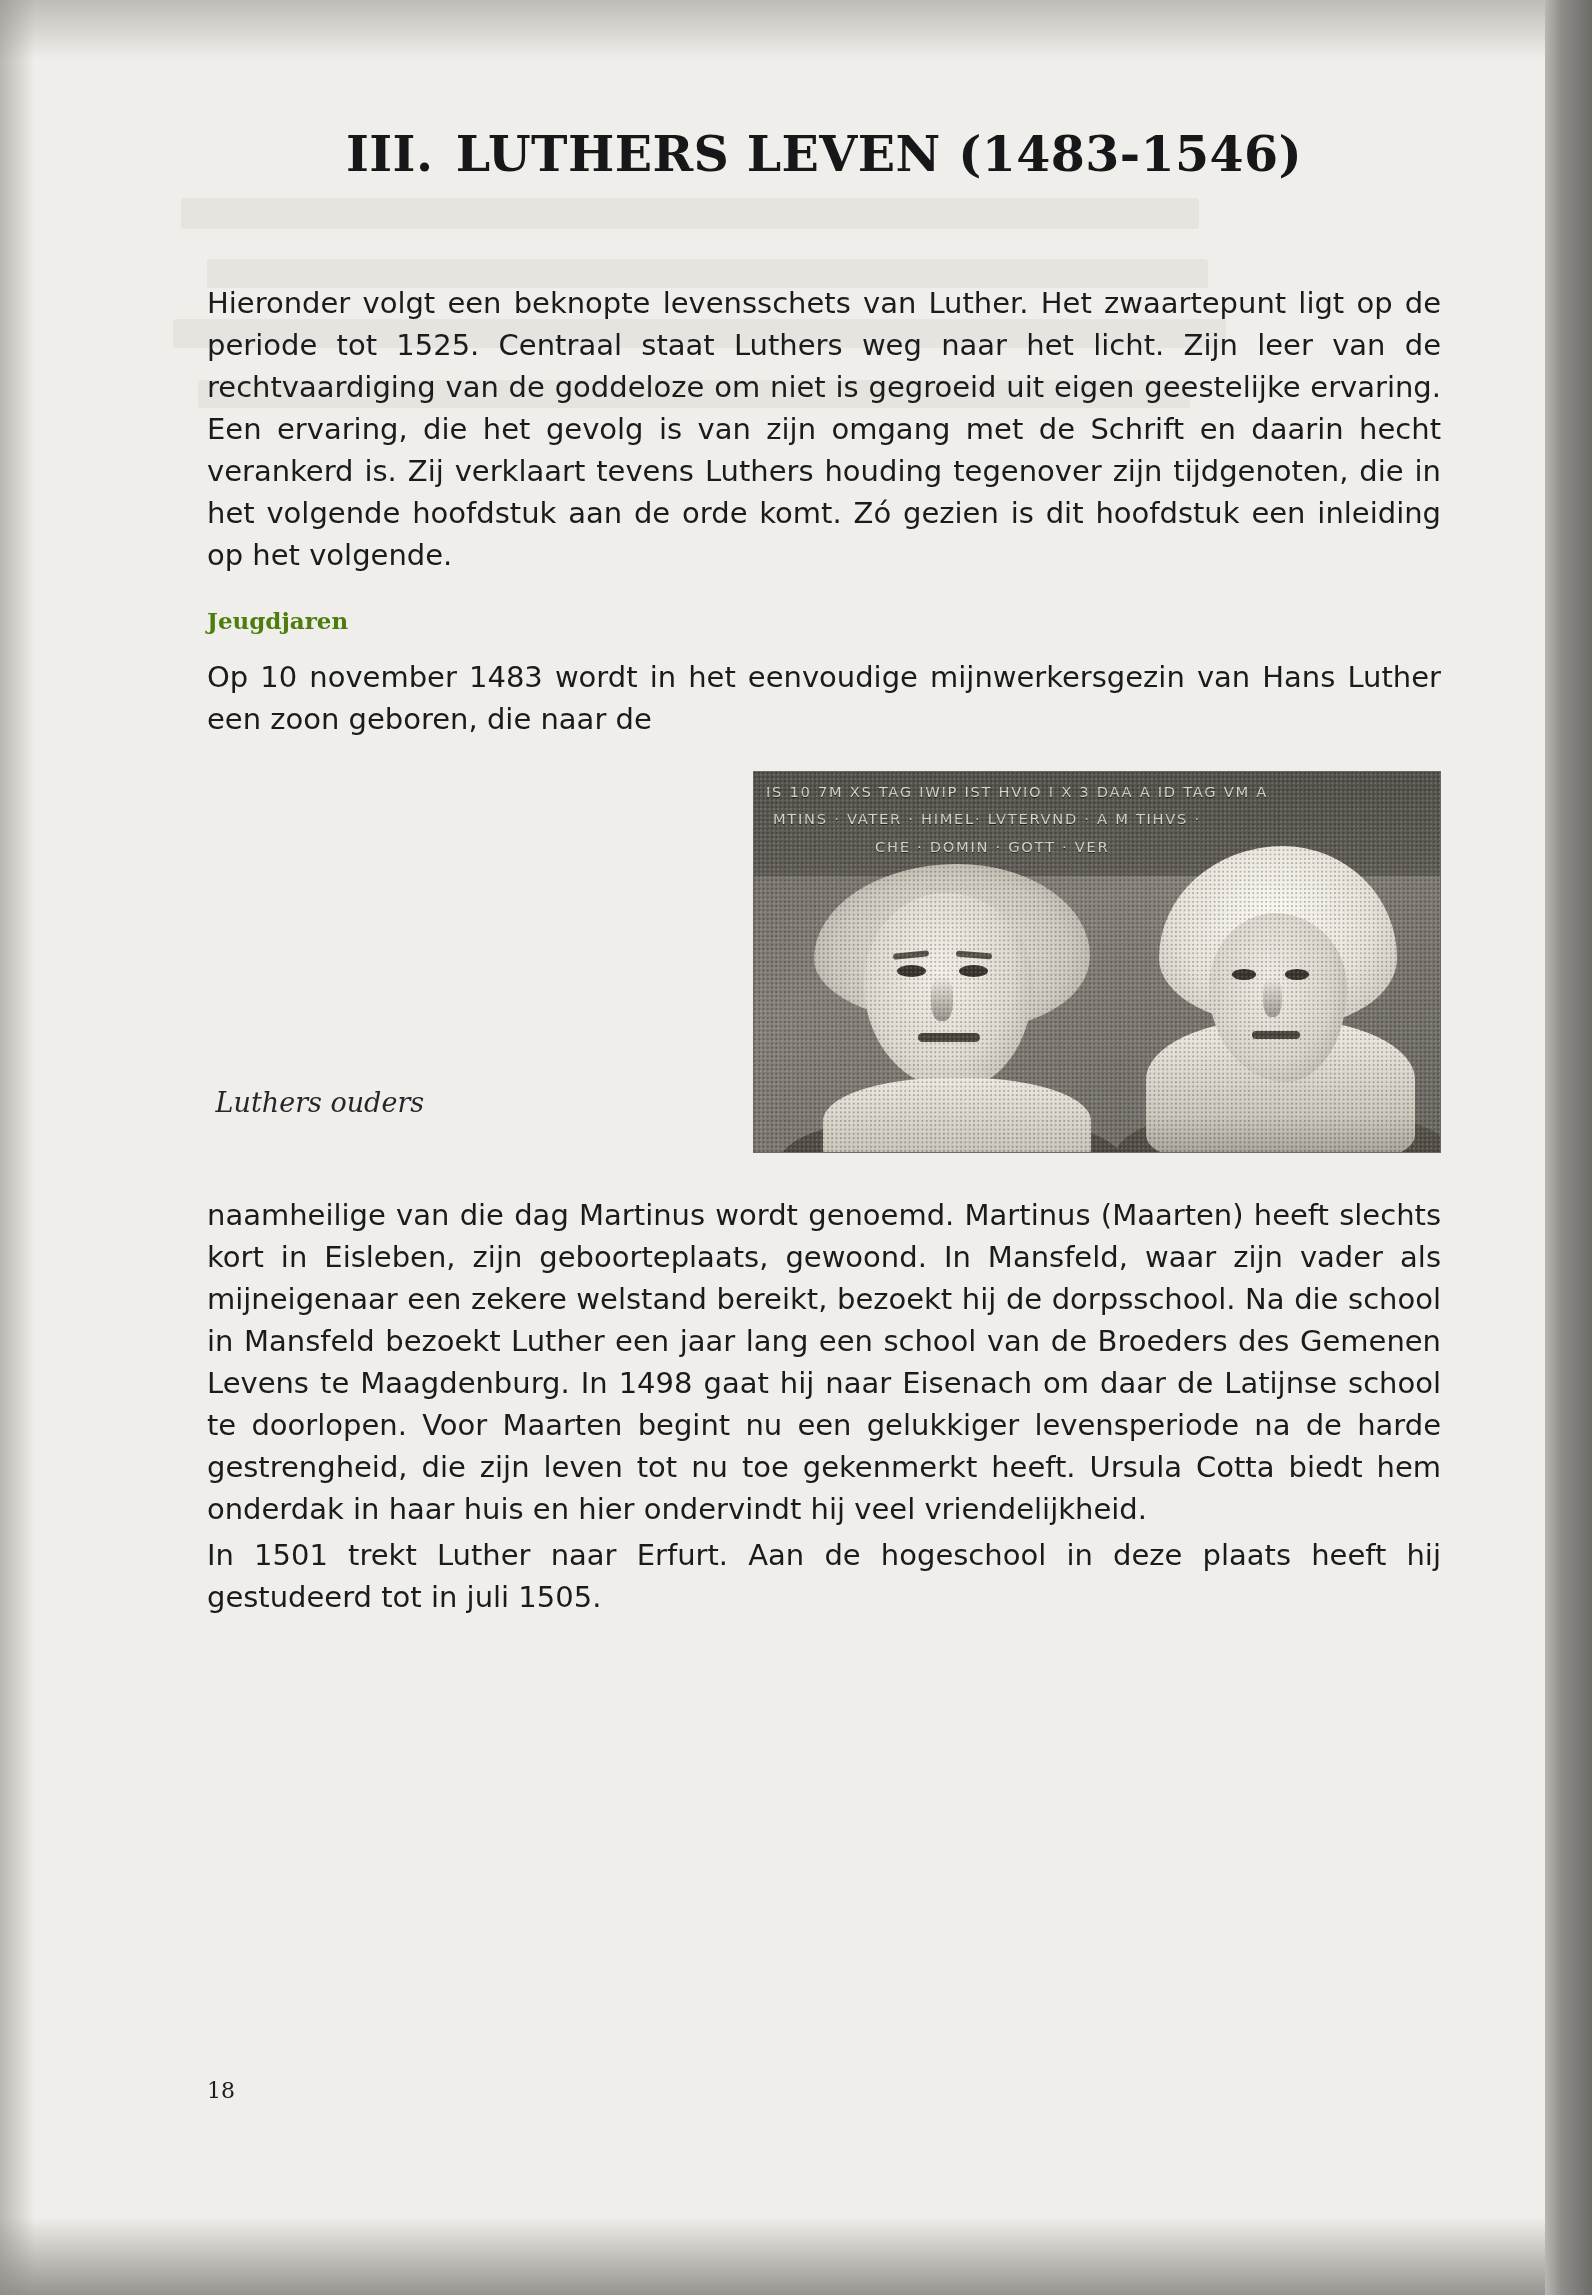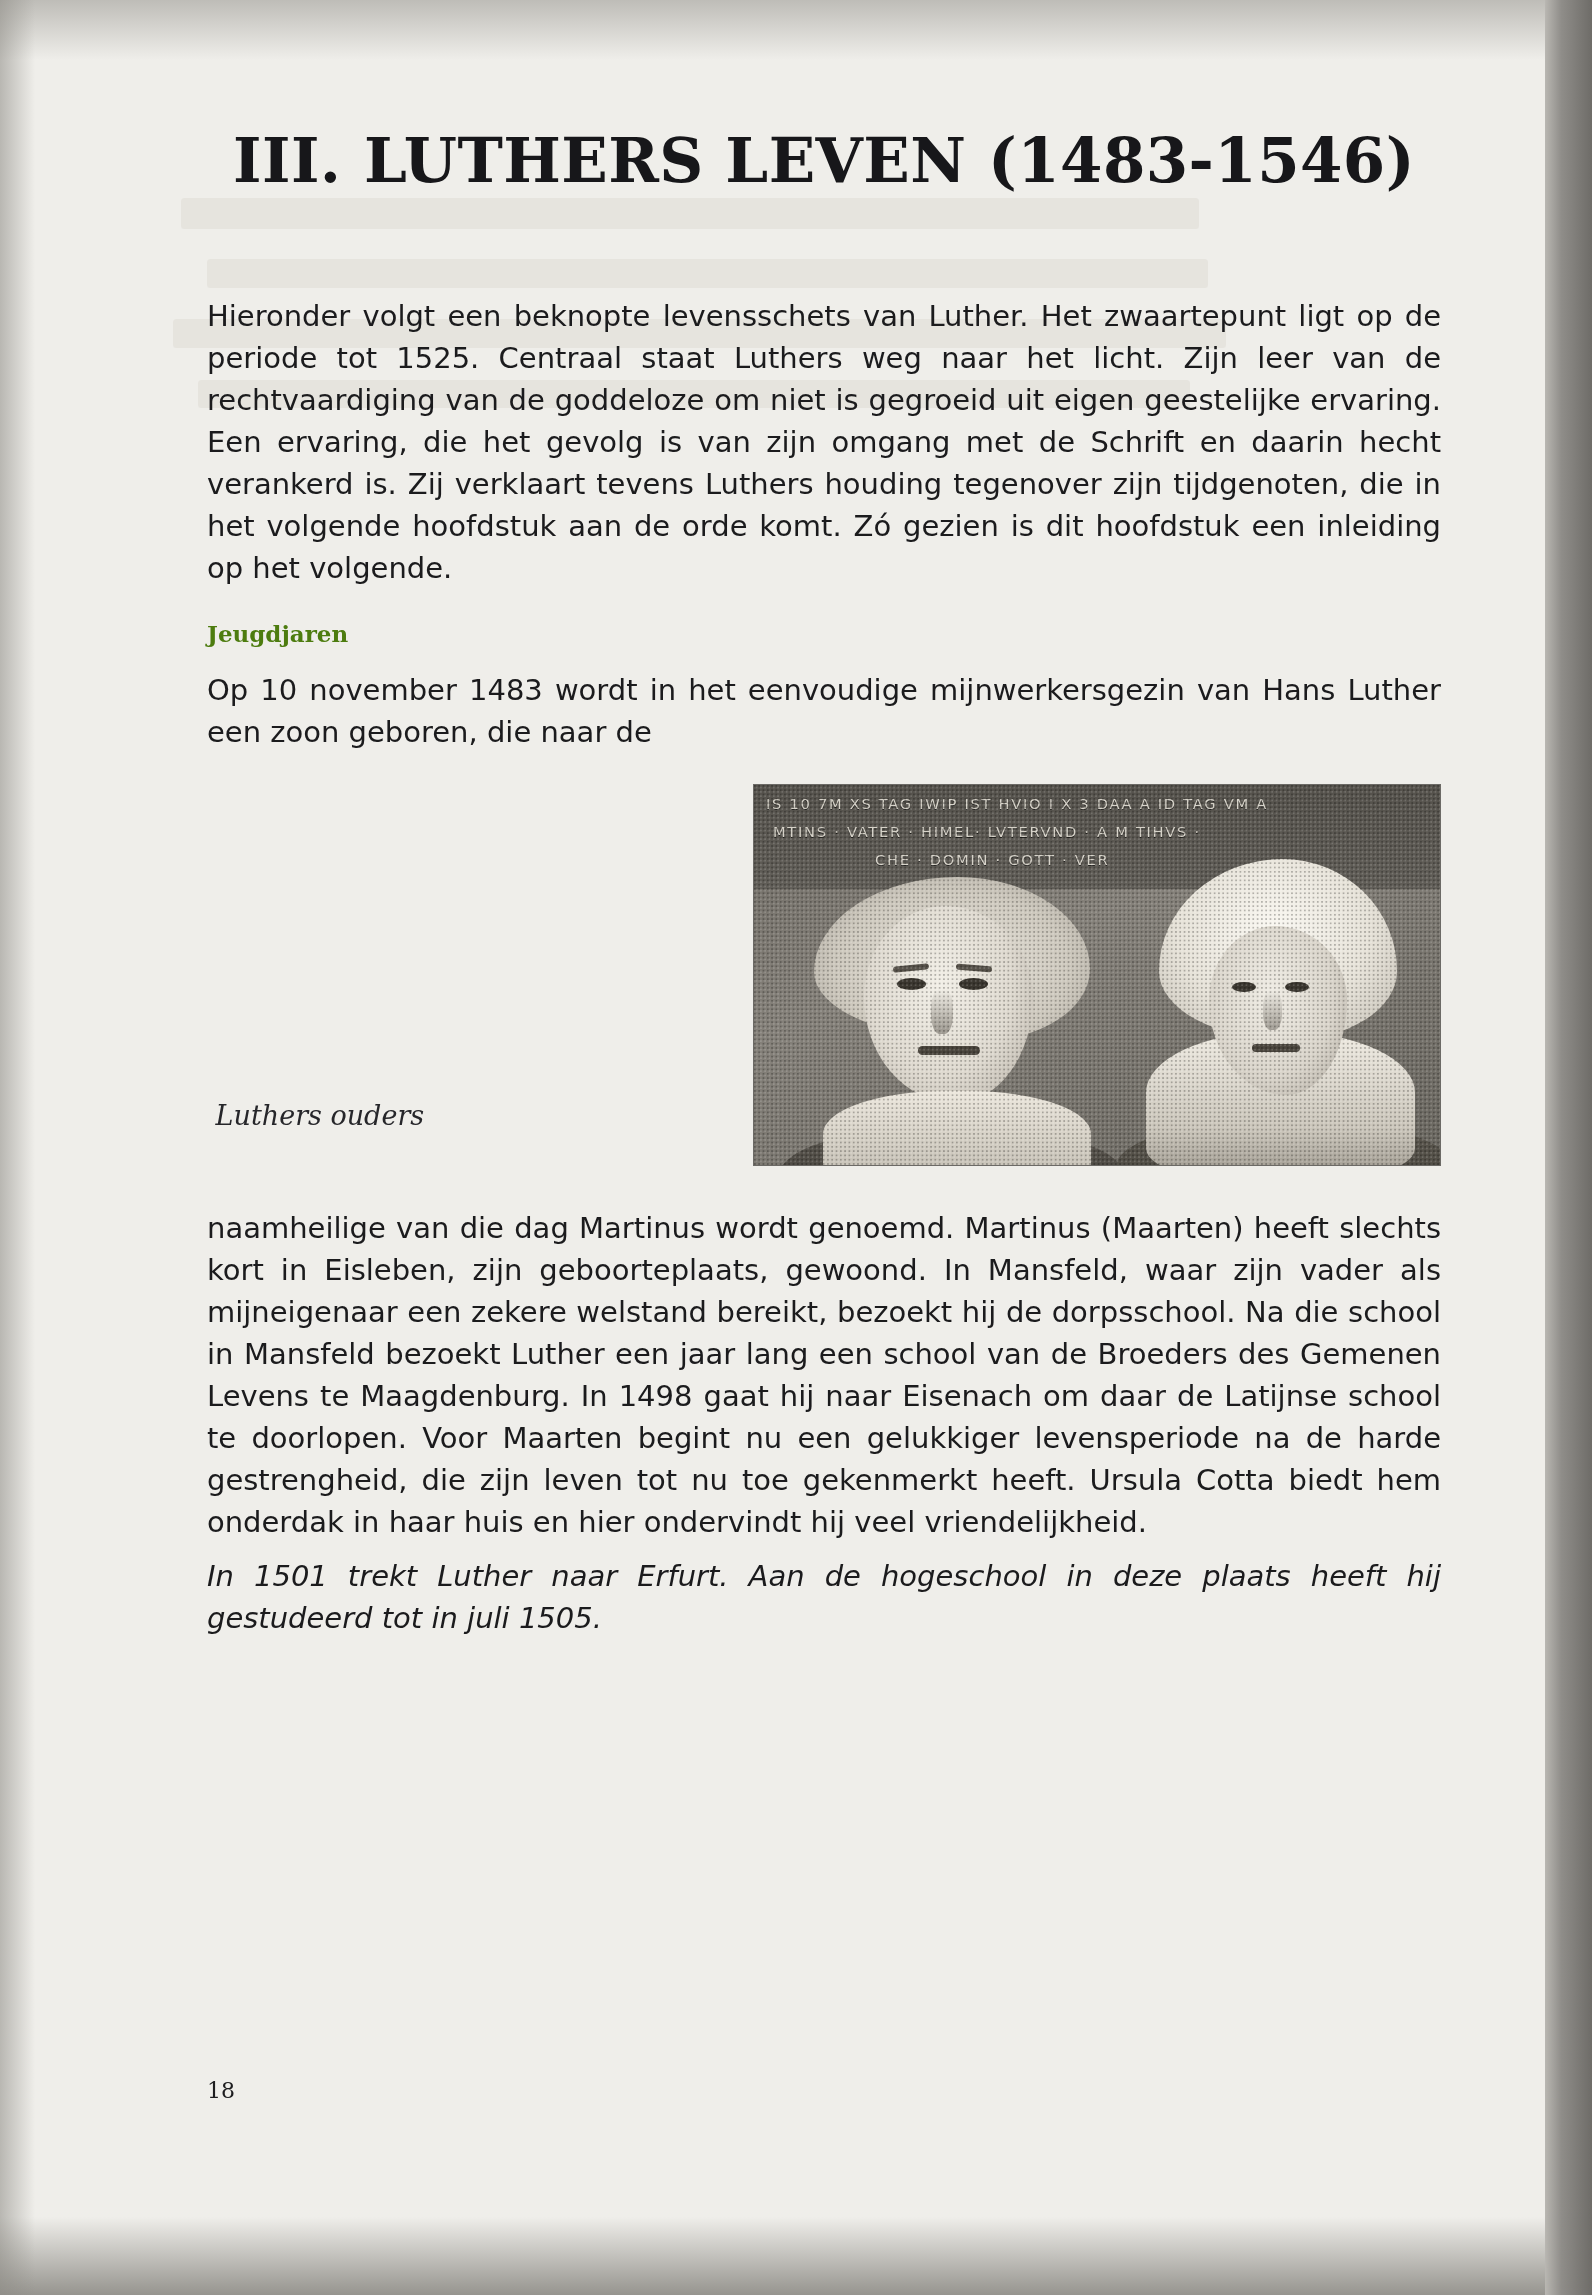--- a/index.html
+++ b/index.html
@@ -48,21 +48,21 @@
   #content {
     position: absolute;
     left: 207px;
     top: 129px;
     width: 1234px;
   }
 
   h1.chapter-title {
     font-family: "DejaVu Serif", serif;
     font-weight: bold;
-    font-size: 61px;
+    font-size: 49px;
     letter-spacing: 0.4px;
     color: #17171a;
     margin: 0;
     padding: 0;
     text-align: center;
     line-height: 1.05;
   }
   h1.chapter-title .num {
     margin-right: 22.4px;
   }
@@ -276,21 +276,21 @@
     position: absolute;
     left: -26px; top: 262px;
     width: 337px; height: 121px;
     background: linear-gradient(180deg, #5c584f 0%, #403d37 100%);
     border-radius: 44% 44% 0 0 / 38% 38% 0 0;
   }
 
   .lower-block {
     margin-top: 26px;
   }
-  .lower-block p + p { margin-top: 12px; font-style: italic; }
+  .lower-block p + p { margin-top: 4px; }
 
   .page-number {
     position: absolute;
     left: 207px;
     top: 2078px;
     font-family: "DejaVu Serif", serif;
     font-size: 22px;
     color: #1d1d1f;
   }
 

